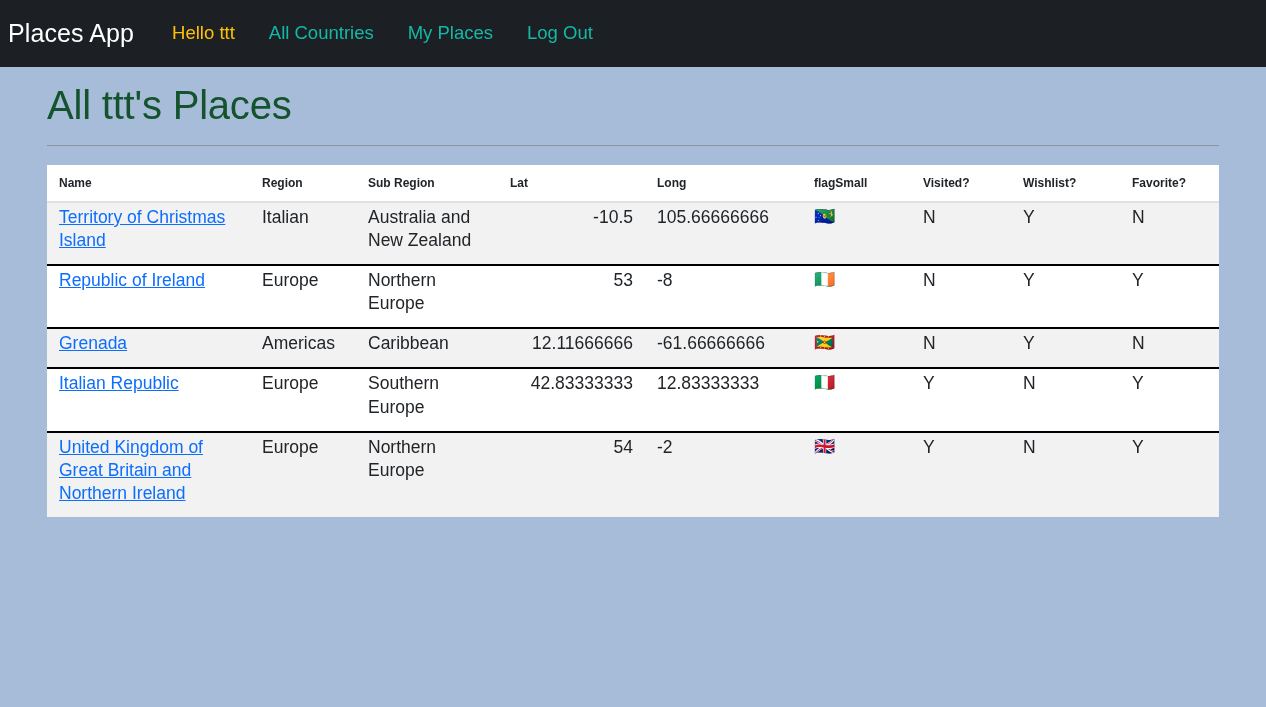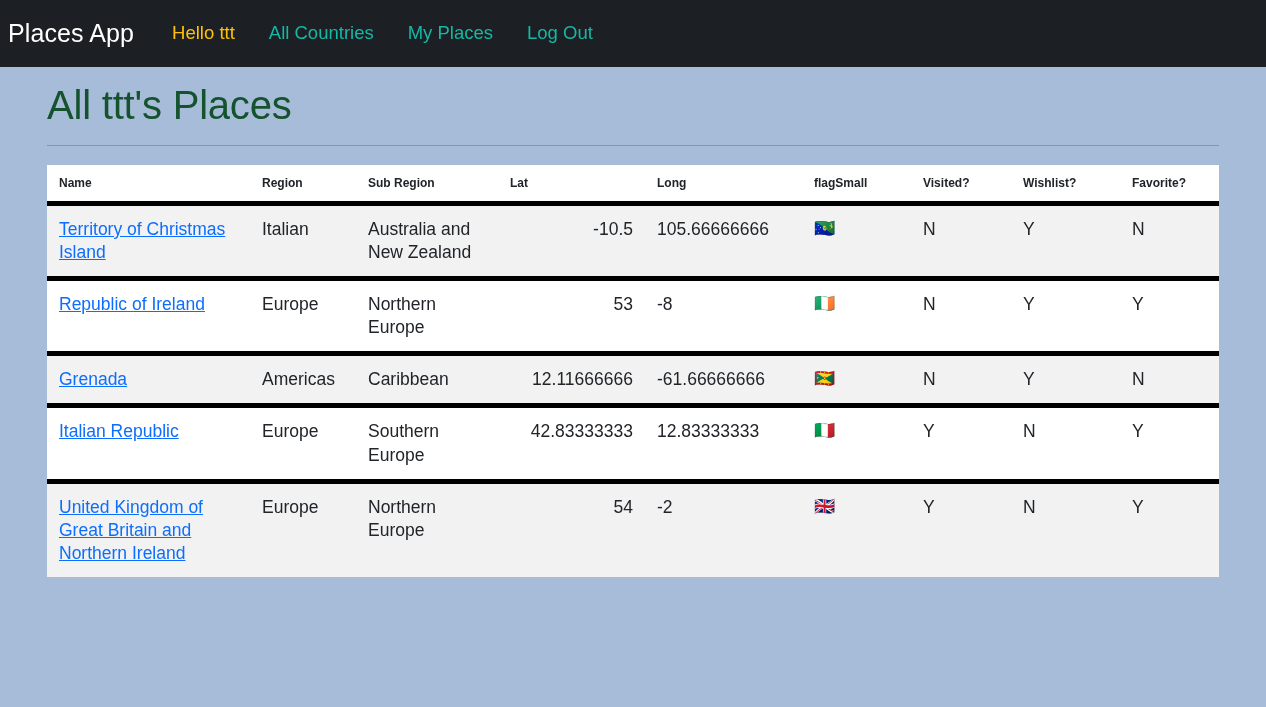--- a/index.html
+++ b/index.html
@@ -88,22 +88,22 @@
     text-align: left;
     font-weight: bold;
     font-size: 12px;
     color: #212529;
     padding: 11px 12px 11px 12px;
     border-bottom: 2px solid #dee2e6;
     vertical-align: bottom;
     white-space: nowrap;
   }
   table.places-table tbody td {
-    padding: 12px 12px 12px 12px;
-    border-top: 5px solid #000000;
+    padding: 3px 12px 12px 12px;
+    border-top: 2px solid #000000;
     vertical-align: top;
     color: #212529;
     line-height: 1.32;
   }
   table.places-table tbody tr:nth-child(odd) {
     background: #f2f2f2;
   }
   table.places-table tbody tr:nth-child(even) {
     background: #ffffff;
   }

